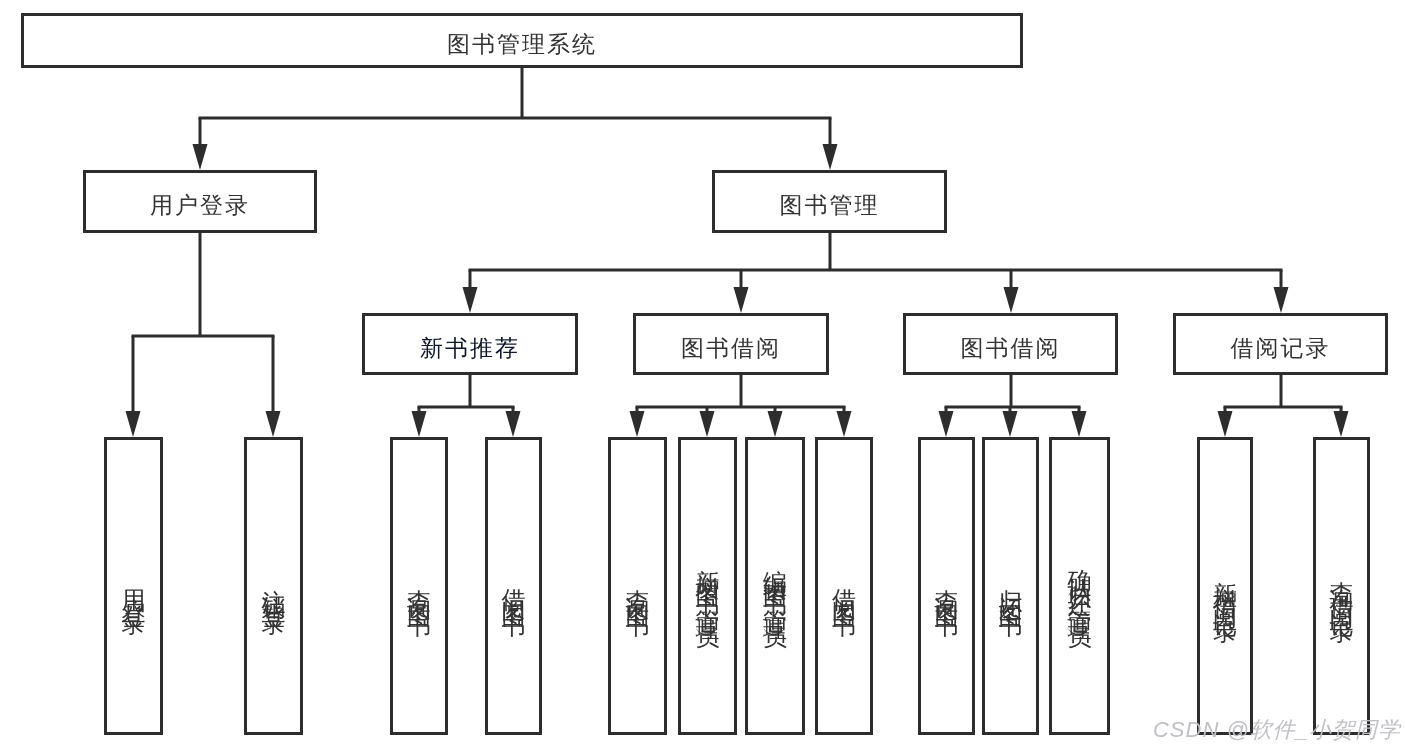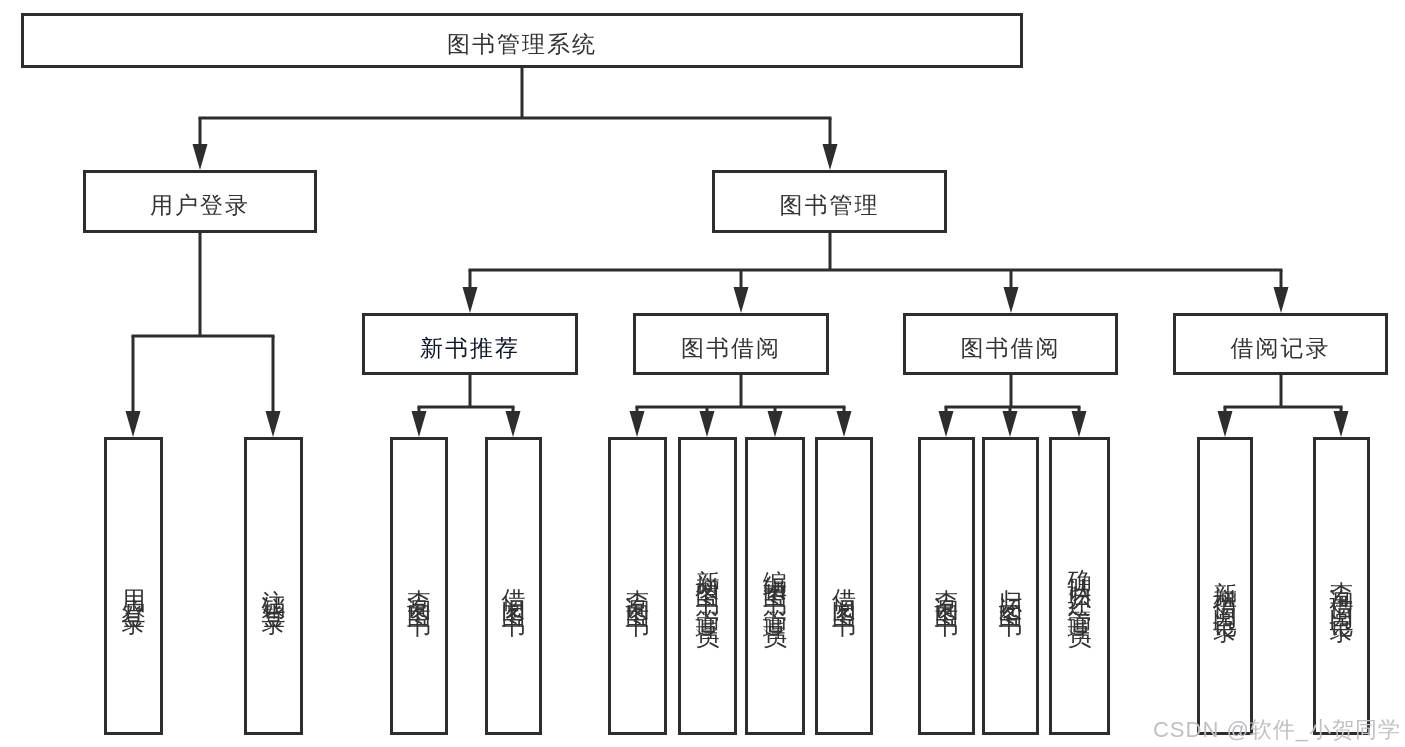--- a/index.html
+++ b/index.html
@@ -139,15 +139,15 @@
   <div class="box v" style="left: 1049px; top: 437px; width: 61px; height: 298px; border-color: rgb(45, 45, 45); background: rgb(255, 255, 255); color: rgb(51, 51, 51);">
     <span class="lbl">确认归还（管理员）</span>
   </div>
   <div class="box v" style="left: 1197px; top: 437px; width: 56px; height: 298px; border-color: rgb(45, 45, 45); background: rgb(255, 255, 255); color: rgb(51, 51, 51);">
     <span class="lbl">新增借阅记录</span>
   </div>
   <div class="box v" style="left: 1313px; top: 437px; width: 57px; height: 298px; border-color: rgb(45, 45, 45); background: rgb(255, 255, 255); color: rgb(51, 51, 51);">
     <span class="lbl">查询借阅记录</span>
   </div>
 
-  <div class="watermark" style="color: rgb(191, 191, 196);">CSDN @软件_小贺同学</div>
+  <div class="watermark" style="color: rgb(191, 191, 196); font-style: italic;">CSDN @软件_小贺同学</div>
 
 </div>
 
 </body></html>

